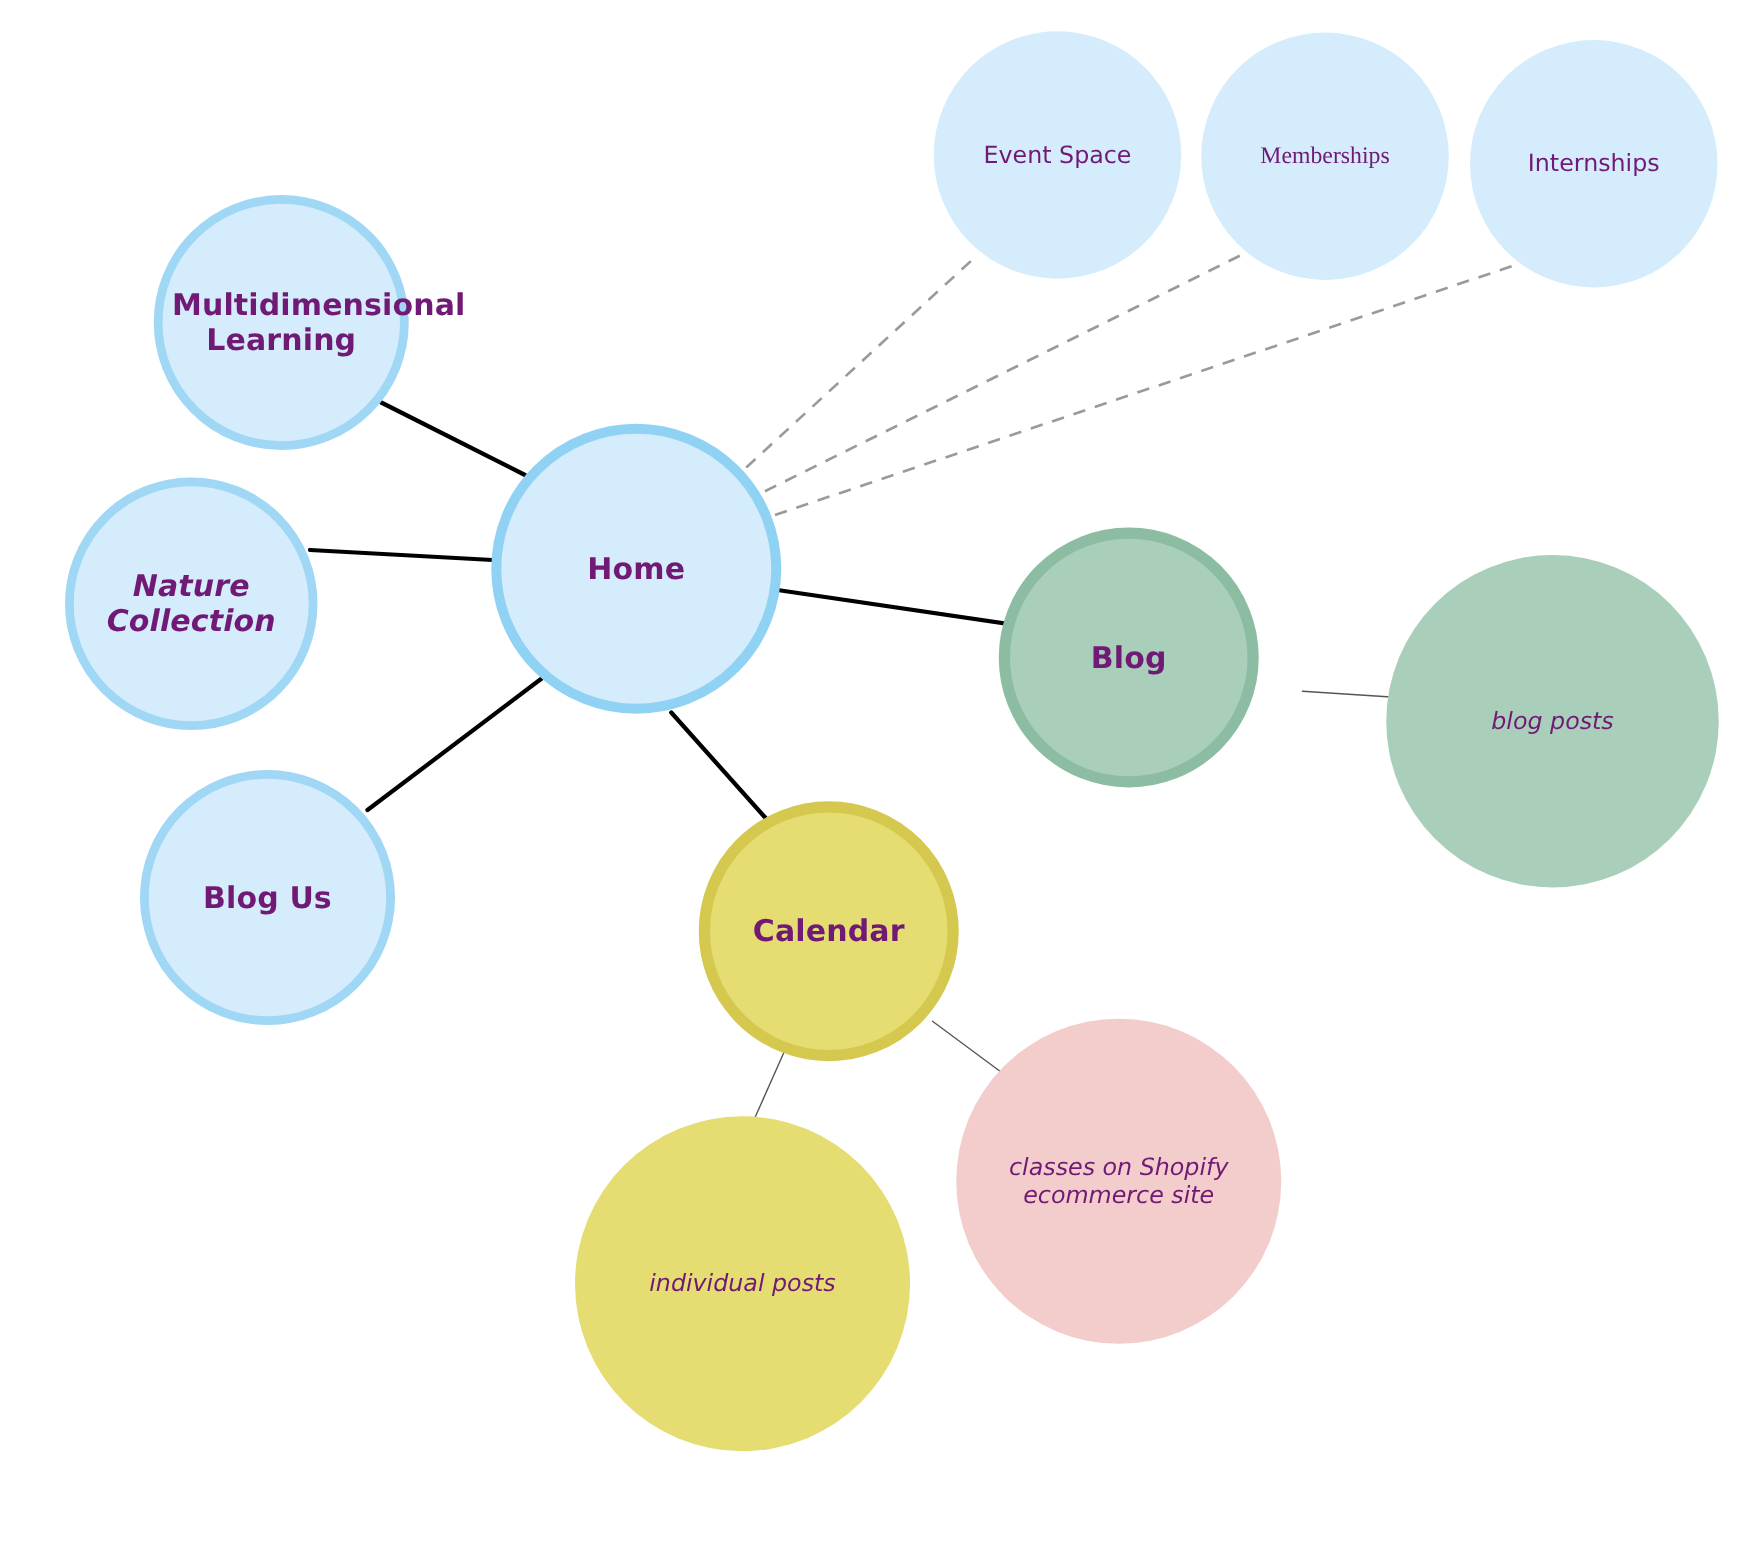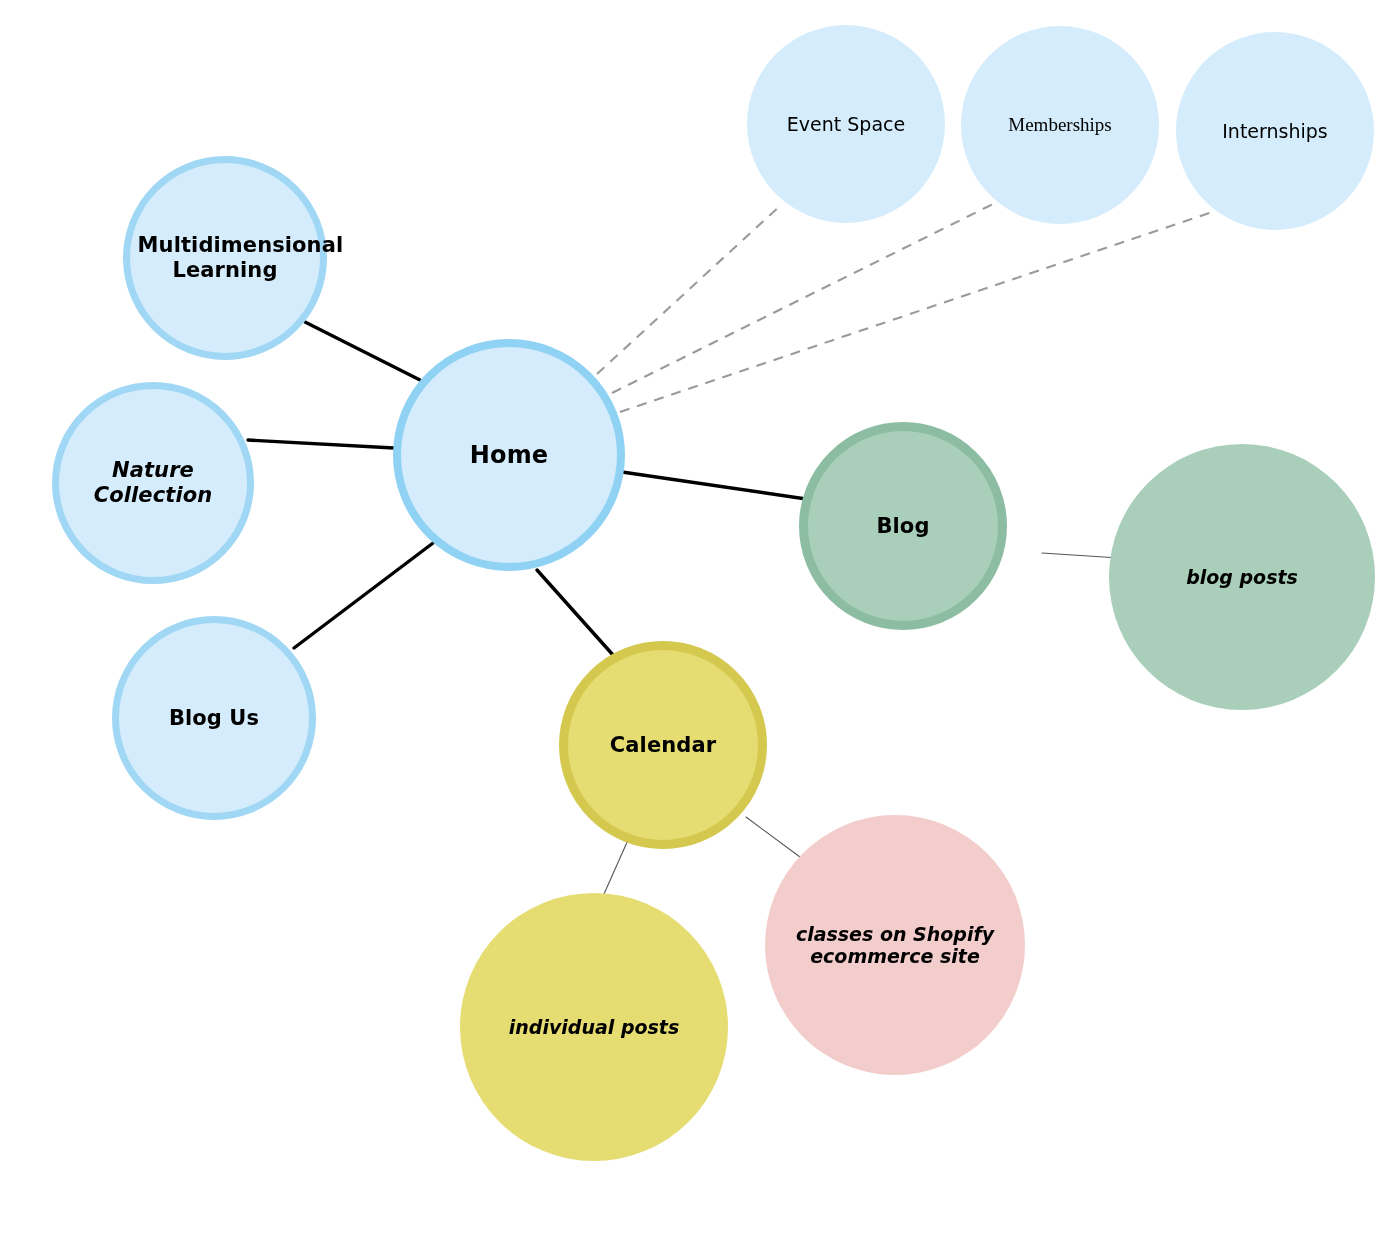--- a/index.html
+++ b/index.html
@@ -27,39 +27,39 @@
   }
   .node {
     position: absolute;
     border-radius: 50%;
     box-sizing: border-box;
     display: flex;
     align-items: center;
     justify-content: center;
     text-align: center;
     line-height: 1.18;
-    color: #000000;
+    color: #701a75;
   }
   .node .label {
     display: block;
     width: 92%;
     white-space: pre-line;
   }
   .node.bold .label {
     font-weight: bold;
-    font-size: 21px;
+    font-size: 24px;
     letter-spacing: 0.1px;
   }
   .node.plain .label {
     font-weight: normal;
     font-size: 19px;
   }
   .node.italic .label {
     font-style: italic;
-    font-weight: bold;
+    font-weight: normal;
     font-size: 19px;
   }
   .node.hub .label {
     font-size: 24px;
   }
 </style>
 </head>
 <body>
 
 <div id="canvas">

